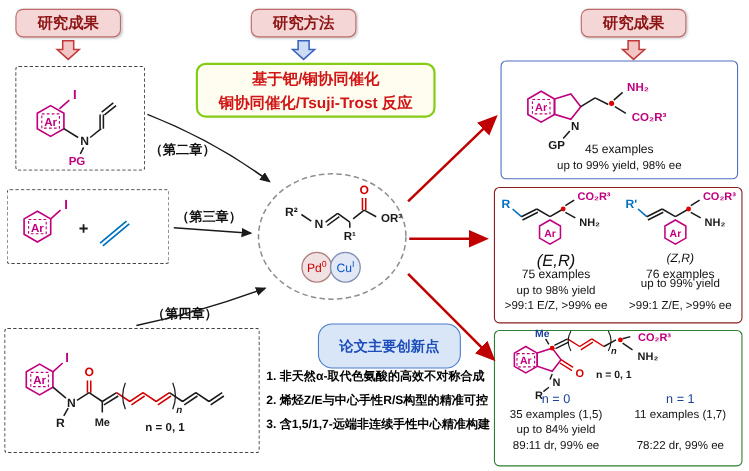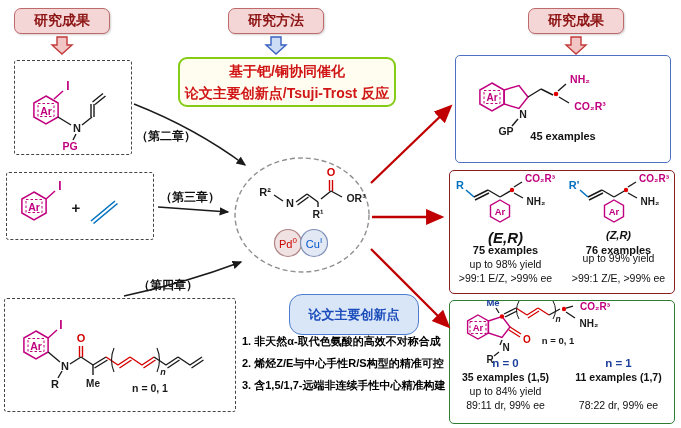--- a/index.html
+++ b/index.html
@@ -7,21 +7,21 @@
   #canvas{position:relative;width:681px;height:428px;background:#fff;overflow:hidden}
   .abs{position:absolute}
   .badge{background:#f5d6d6;border:1.4px solid #bf6a6a;border-radius:7px;color:#8e1515;font-weight:bold;
          font-size:14px;display:flex;align-items:center;justify-content:center;box-shadow:1px 1px 2px rgba(0,0,0,.18);z-index:6}
   .method-box{border:2px solid #84cc16;border-radius:9px;background:#fffdf0;color:#d01616;font-weight:bold;
          font-size:14px;text-align:center;display:flex;flex-direction:column;justify-content:center;line-height:1.6;z-index:6}
   .dashed-box{border:1.6px dashed #444;border-radius:3px;z-index:1}
   .rbox{border:1.8px solid;border-radius:5px;background:#fff;z-index:1}
   .chapter{font-size:12px;font-weight:bold;color:#111;z-index:6}
   .ctext{text-align:center;color:#111;z-index:6}
-  .b{font-weight:bold}
+  .b{font-weight:normal}
   .i{font-style:italic}
   .innov-badge{background:#d8e6f8;border:1.5px solid #4d7ccc;border-radius:13px;color:#1c4dbb;font-weight:bold;
          font-size:13px;display:flex;align-items:center;justify-content:center;z-index:6}
   .innov-line{font-size:11px;font-weight:bold;color:#000;white-space:nowrap;z-index:6}
   .catlabel{font-weight:normal;font-size:11px;text-align:center;z-index:7}
   sup{font-size:8px}
   svg text{font-weight:bold}
   .tmag{fill:#c0007e}.tblk{fill:#1a1a1a}.tred{fill:#d40000}.tblu{fill:#0070c0}.tnav{fill:#1b3f9b}
 </style>
 </head>
@@ -209,31 +209,32 @@
       <text x="558" y="344" text-anchor="middle" class="tblk" font-size="9.5">n = 0, 1</text>
     </g>
   </svg>
 
   <div class="abs badge" style="left:14px;top:8px;width:96px;height:26px">研究成果</div>
   <div class="abs badge" style="left:228px;top:8px;width:96px;height:26px">研究方法</div>
   <div class="abs badge" style="left:528px;top:8px;width:96px;height:26px">研究成果</div>
 
   <div class="abs method-box" style="left:178px;top:57px;width:218px;height:50px">
     <div>基于钯/铜协同催化</div>
-    <div>论文主要创新点/Tsuji-Trost 反应</div>
+    <div>铜协同催化/Tsuji-Trost 反应</div>
   </div>
 
   <div class="abs chapter" style="left:136px;top:128px">（第二章）</div>
   <div class="abs chapter" style="left:160px;top:189px">（第三章）</div>
   <div class="abs chapter" style="left:138px;top:277px">（第四章）</div>
 
   <div class="abs catlabel" style="left:274px;top:236px;width:28px;color:#cc0000"><span>Pd</span><sup>0</sup></div>
   <div class="abs catlabel" style="left:300px;top:236px;width:28px;color:#0055cc"><span>Cu</span><sup>I</sup></div>
 
   <div class="abs ctext b" style="left:455px;top:130px;width:216px;font-size:11px">45 examples</div>
+  <div class="abs ctext" style="left:455px;top:145px;width:216px;font-size:10.5px">up to 99% yield, 98% ee</div>
 
   <div class="abs ctext b i" style="left:449px;top:229px;width:113px;font-size:15px">(E,R)</div>
   <div class="abs ctext b" style="left:449px;top:244px;width:113px;font-size:11px">75 examples</div>
   <div class="abs ctext" style="left:449px;top:258px;width:113px;font-size:10.5px">up to 98% yield</div>
   <div class="abs ctext" style="left:449px;top:272px;width:113px;font-size:10.5px">&gt;99:1 E/Z, &gt;99% ee</div>
   <div class="abs ctext b i" style="left:562px;top:229px;width:113px;font-size:11px">(Z,R)</div>
   <div class="abs ctext b" style="left:562px;top:244px;width:113px;font-size:11px">76 examples</div>
   <div class="abs ctext" style="left:562px;top:252px;width:113px;font-size:10.5px">up to 99% yield</div>
   <div class="abs ctext" style="left:562px;top:272px;width:113px;font-size:10.5px">&gt;99:1 Z/E, &gt;99% ee</div>
 

